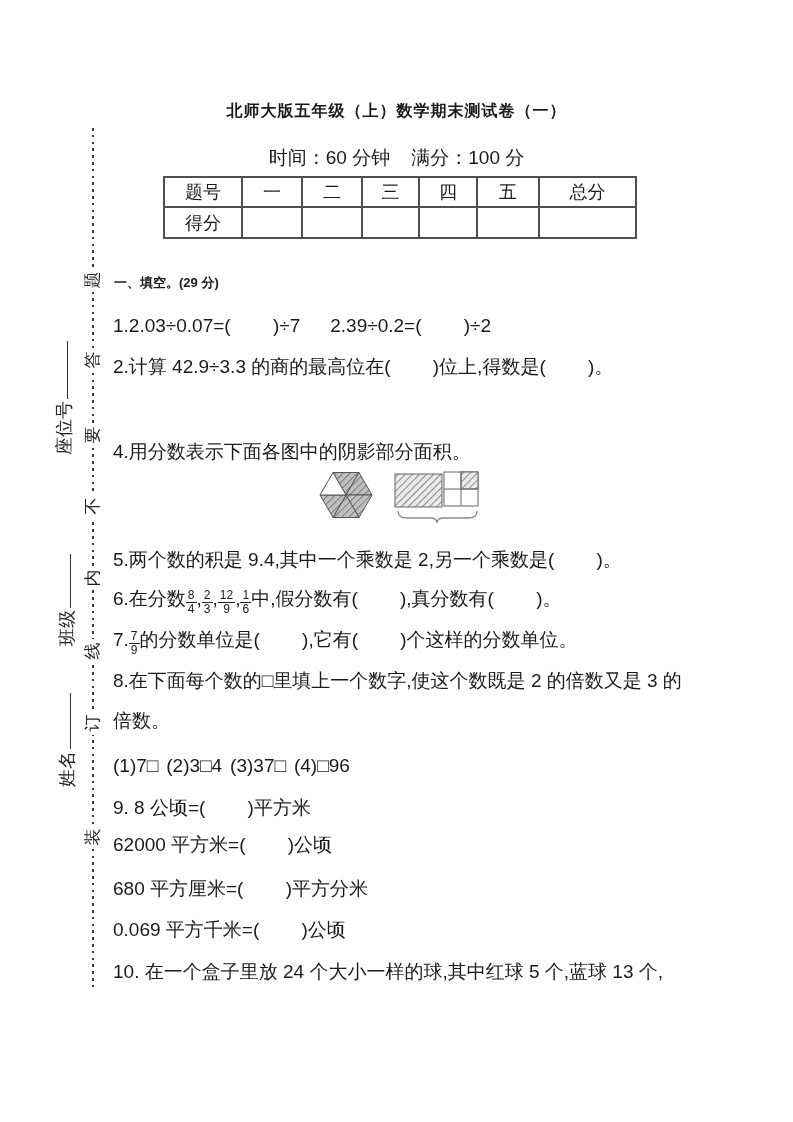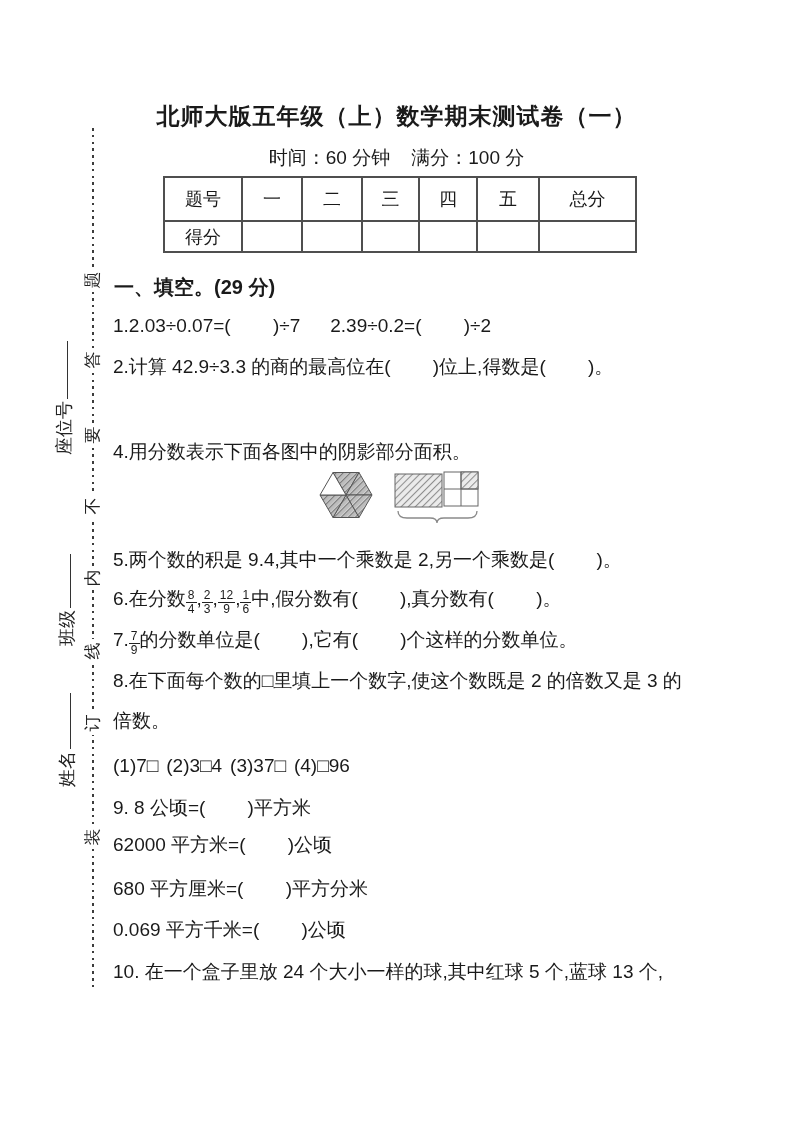--- a/index.html
+++ b/index.html
@@ -22,32 +22,32 @@
     transform:translate(-50%,-50%) rotate(-90deg);
   }
   .margin-label {
     position:absolute; white-space:nowrap; font-size:18px; color:#222;
     transform:translate(-50%,-50%) rotate(-90deg);
   }
   .margin-label .blank { display:inline-block; height:3px; border-bottom:1.5px solid #333; vertical-align:2px; margin-left:2px; }
 
   
   .title { position:absolute; top:101px; left:0; width:100%; text-align:center;
-           font-size:23px; font-weight:bold; letter-spacing:1px; white-space:pre; }
+           font-size:16px; font-weight:bold; letter-spacing:1px; white-space:pre; }
   .info  { position:absolute; top:145px; left:0; width:100%; text-align:center;
            font-size:19px; white-space:pre; }
 
   
   table.score { position:absolute; left:163px; top:176px; border-collapse:collapse; table-layout:fixed; }
   table.score td { border:2px solid #4f4f4f; text-align:center; font-size:18px; padding:0; background:#fff; }
-  table.score tr.r1 td { height:44px;border-radius:7px; }
+  table.score tr.r1 td { height:30px;border-radius:7px; }
   table.score tr.r2 td { height:31px; }
 
   
-  .heading { position:absolute; left:114px; top:274px; font-size:20px; font-weight:bold; white-space:pre; }
+  .heading { position:absolute; left:114px; top:274px; font-size:13px; font-weight:bold; white-space:pre; }
   .line { position:absolute; left:113px; font-size:19px; line-height:26px; white-space:pre; }
   .gap-q1 { display:inline-block; width:30px; }
   .opt { margin-right:8px; }
 
   .frac { display:inline-block; text-align:center; font-size:12px; line-height:1.12; vertical-align:-8px; }
   .frac .n { display:block; padding:0 2px; }
   .frac .d { display:block; border-top:1px solid #222; padding:0 2px; }
   .fcomma { display:inline-block; }
 
   .figs { position:absolute; left:318px; top:469px; }

